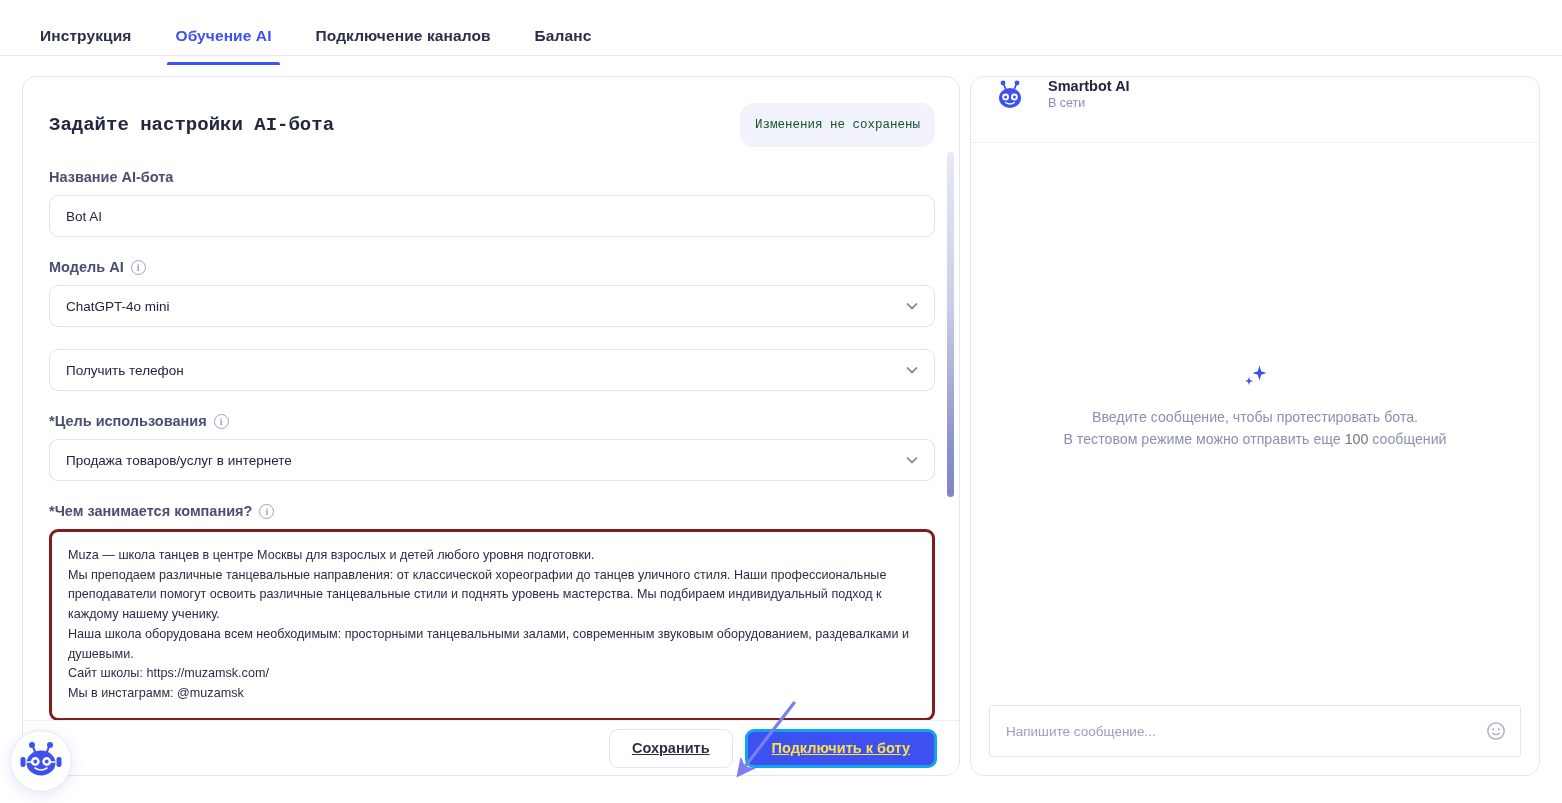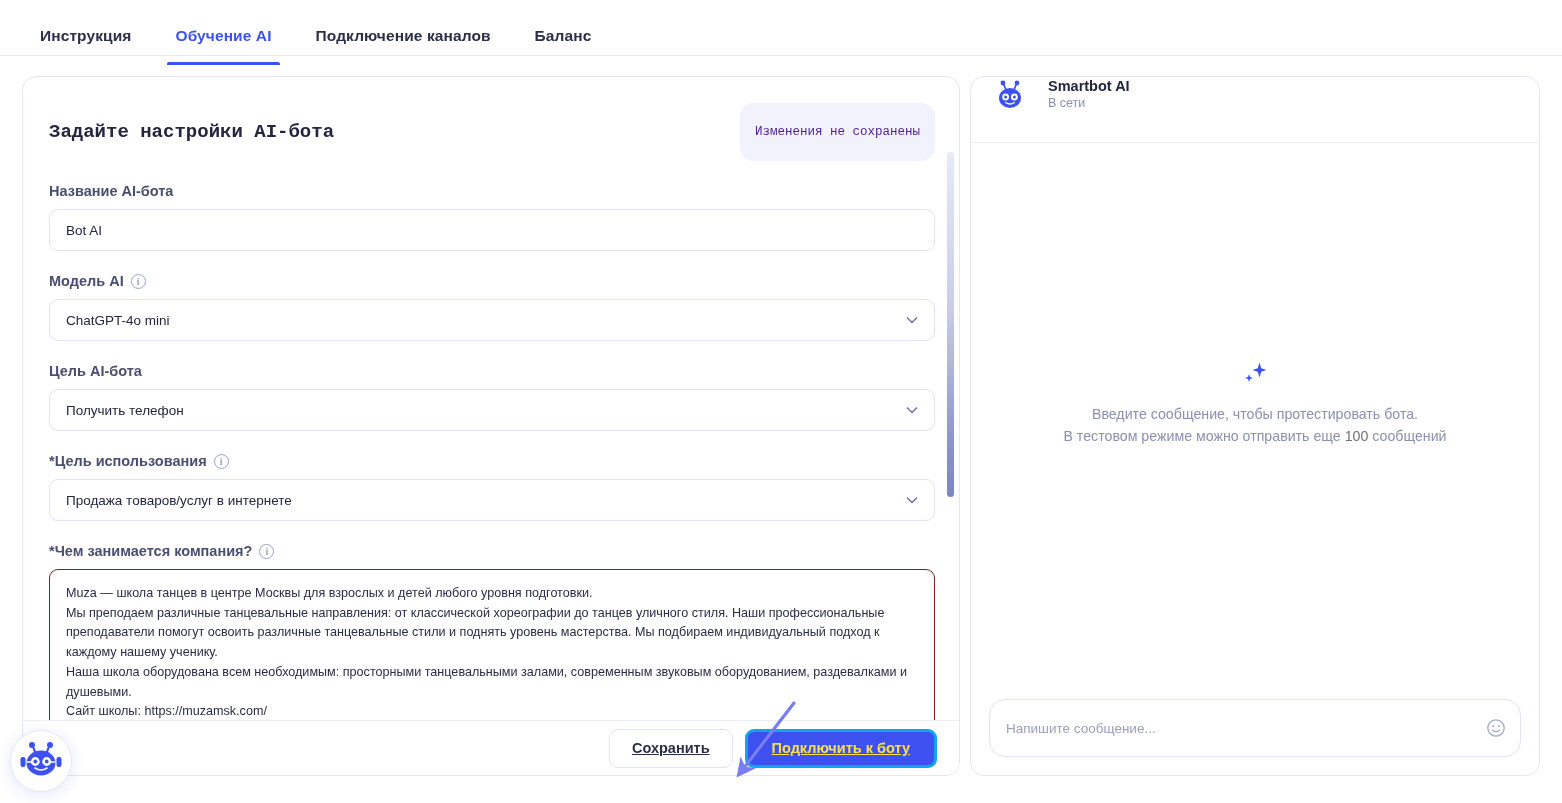--- a/index.html
+++ b/index.html
@@ -50,22 +50,22 @@
   .left-scroll {
     position: absolute; left: 0; top: 0; width: 938px; height: 645px;
     overflow: hidden; padding: 0 26px;
   }
   .panel-head {
     display: flex; align-items: center; justify-content: space-between;
     padding-top: 26px; padding-right: 0; font-family: Liberation Mono, monospace;
   }
   .panel-title { font-size: 19px; font-weight: 700; color: #23263f; }
   .badge-unsaved {
-    background: #f1f2fb; color: #4c1d95; font-size: 12.5px;
-    padding: 22px 15px; border-radius: 14px; white-space: nowrap;
+    background: #f1f2fb; color: #14532d; font-size: 12.5px;
+    padding: 15px 15px; border-radius: 14px; white-space: nowrap;
   }
 
   .field { margin-top: 22px; }
   .field-label {
     font-size: 14.5px; font-weight: 600; color: #4a4f71;
     display: flex; align-items: center; gap: 7px; margin-bottom: 10px;
   }
   .info-ic {
     width: 15px; height: 15px; border-radius: 50%;
     border: 1.3px solid #9ca2c4; color: #9ca2c4;
@@ -83,21 +83,21 @@
     width: 886px; height: 42px; border: 1px solid #dfe2f3; border-radius: 9px;
     display: flex; align-items: center; justify-content: space-between;
     padding: 0 14px 0 16px; font-size: 13.5px; color: #23263f;
     background: #fff; cursor: pointer; gap: 41px;
   }
   .chev { width: 16px; height: 16px; flex: 0 0 auto; }
   .chev svg { display: block; }
 
   .textarea-box {
     width: 886px; height: 192px;
-    border: 1px solid #7f1d1d; border-radius: 9px; background: #fff;
+    border: 3px solid #7f1d1d; border-radius: 9px; background: #fff;
     padding: 14px 16px; font-size: 12.6px; color: #2a2d47; line-height: 19.7px;
     overflow: hidden; cursor: text; white-space: pre-wrap;
   }
 
   
   .vscroll-track {
     position: absolute; right: 5px; top: 0; width: 8px; height: 645px;
     background: transparent;
   }
   .vscroll-thumb {
@@ -146,21 +146,21 @@
   .sparkle { margin: 0 auto 14px auto; width: 30px; height: 30px; }
   .empty-text {
     font-size: 14.2px; color: #8b90b0; line-height: 22px;
   }
   .empty-text b { color: #737373; font-weight: 400; }
 
   .chat-foot {
     flex: 0 0 auto; padding: 0 18px 18px 18px;
   }
   .chat-input {
-    height: 58px; border: 1px solid #dfe2f3; border-radius: 16px;
+    height: 52px; border: 1px solid #dfe2f3; border-radius: 3px;
     display: flex; align-items: center; justify-content: space-between;
     padding: 0 14px 0 16px; background: #fff; cursor: text; margin-top: 7px;
   }
   .chat-input-ph { font-size: 13.5px; color: #9a9fbd; }
   .smiley { width: 20px; height: 20px; cursor: pointer; }
 
   
   .fab {
     position: absolute; left: 10px; top: 730px;
     width: 62px; height: 62px; border-radius: 50%;
@@ -215,23 +215,20 @@
           <span>ChatGPT-4o mini</span>
           <span class="chev">
             <svg viewBox="0 0 16 16" width="16" height="16">
                 <path d="M3.5 6 L8 10.5 L12.5 6" fill="none" stroke="#777ca3" stroke-width="1.7" stroke-linecap="round" stroke-linejoin="round"></path>
               </svg>
           </span>
         </div>
       </div>
 
       <div class="field">
-        <div class="field-label">
-          <span>Цель AI-бота</span>
-        </div>
         <div class="select-box">
           <span>Получить телефон</span>
           <span class="chev">
             <svg viewBox="0 0 16 16" width="16" height="16">
                 <path d="M3.5 6 L8 10.5 L12.5 6" fill="none" stroke="#777ca3" stroke-width="1.7" stroke-linecap="round" stroke-linejoin="round"></path>
               </svg>
           </span>
         </div>
       </div>
 

